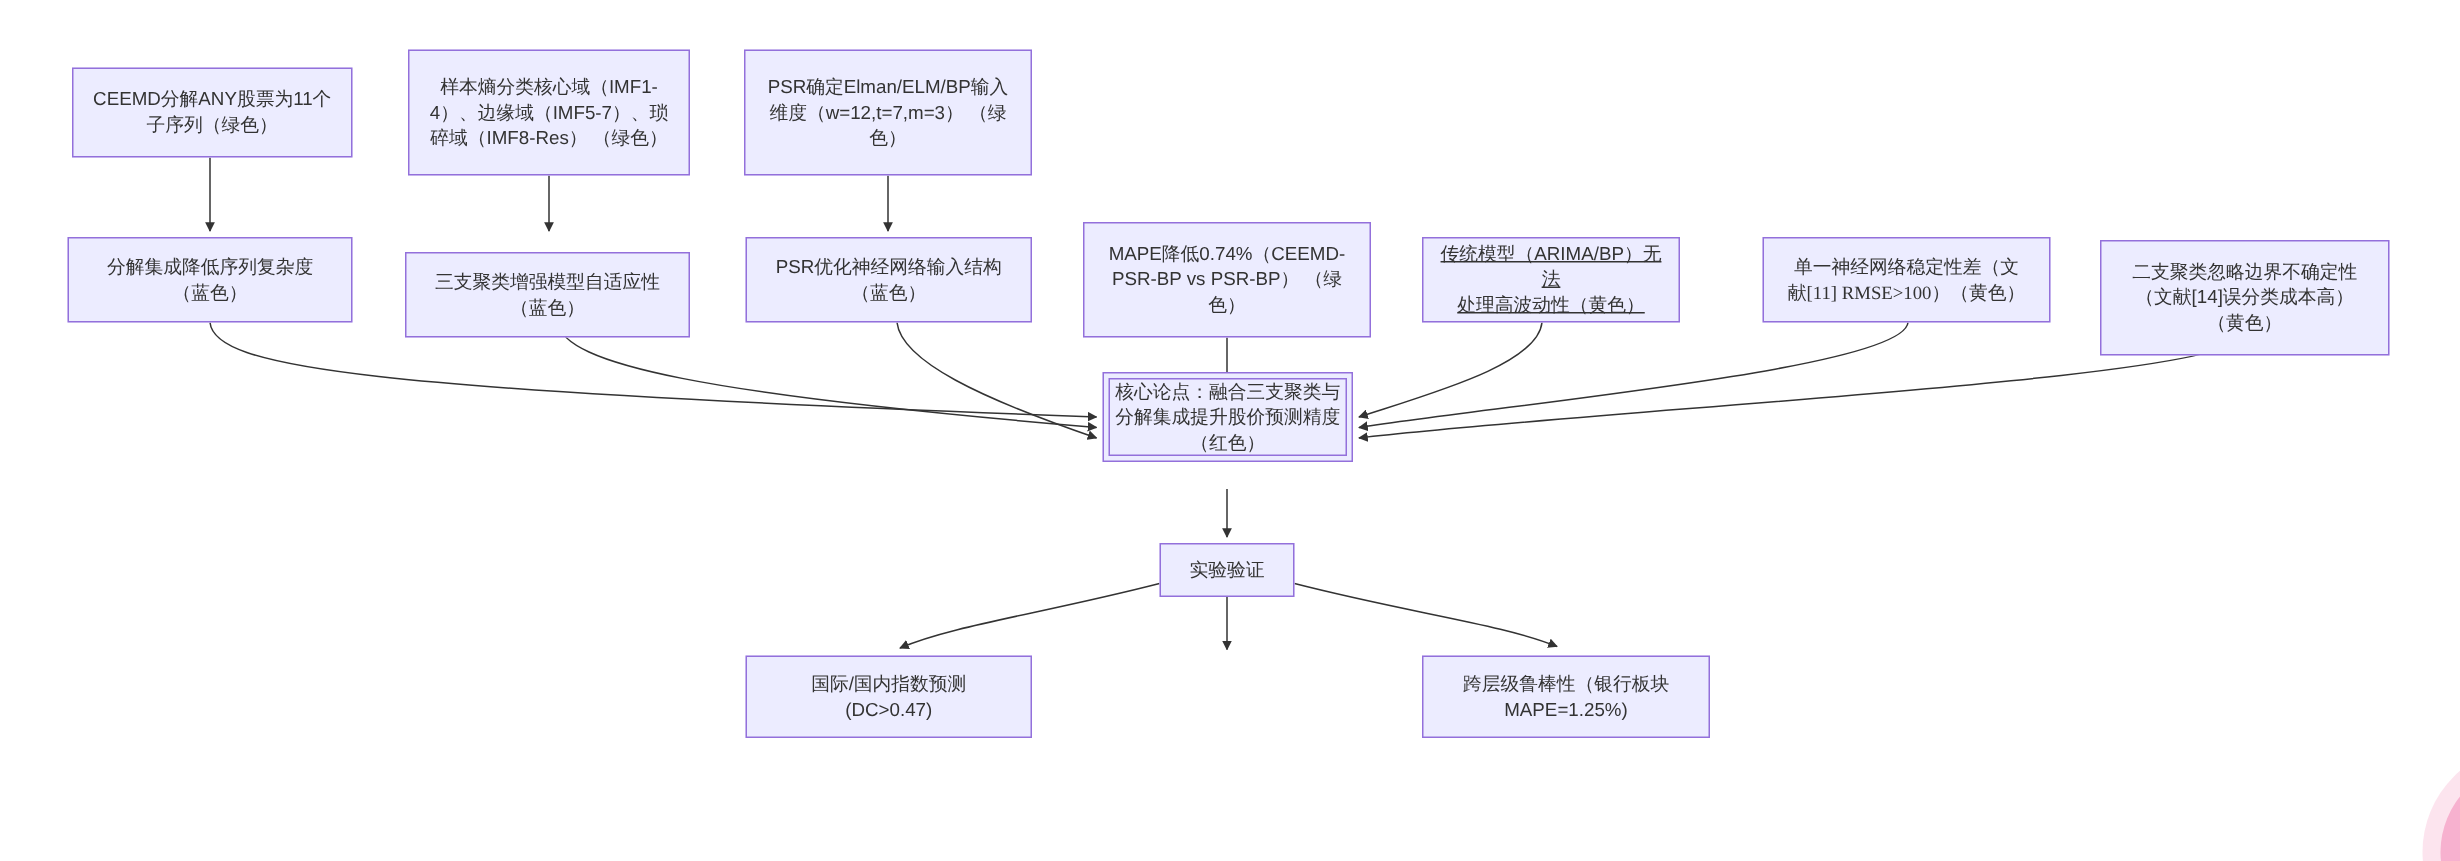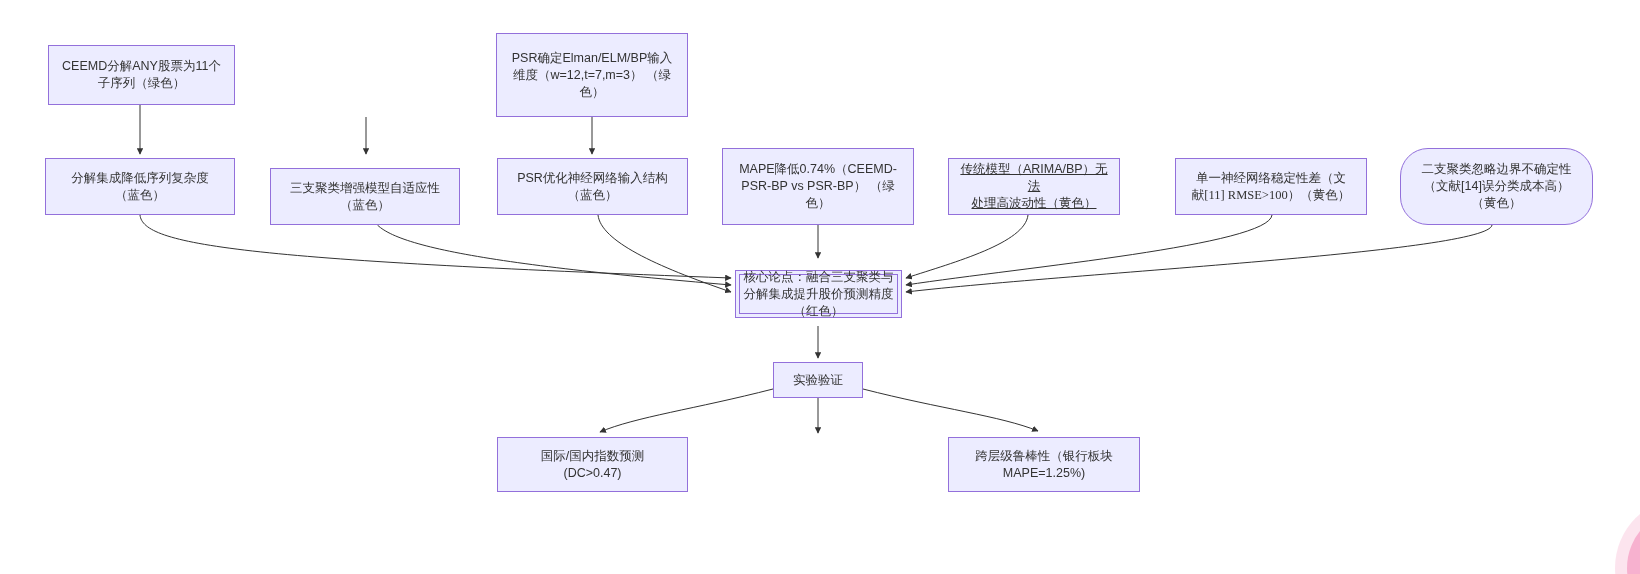--- a/index.html
+++ b/index.html
@@ -29,22 +29,22 @@
   
   .p-n1{left:8px;top:45px;width:187px;height:60px;}
   .p-n2{left:232px;top:33px;width:188px;height:84px;}
   .p-n3{left:456px;top:33px;width:192px;height:84px;text-align:center;}
   .p-n4{left:5px;top:158px;width:190px;height:57px;}
   .p-n5{left:230px;top:168px;width:190px;height:57px;}
   .p-n6{left:457px;top:158px;width:191px;height:57px;}
   .p-n7{left:682px;top:148px;width:192px;height:77px;}
   .p-n8{left:908px;top:158px;width:172px;height:57px;text-decoration:underline;}
   .p-n9{left:1135px;top:158px;width:192px;height:57px;font-family:Liberation Serif, serif;}
-  .p-n10{left:1360px;top:148px;width:193px;height:77px;border-radius:28px;}
-  .p-center{left:695px;top:270px;width:167px;height:48px;}
+  .p-n10{left:1360px;top:160px;width:193px;height:77px;}
+  .p-center{left:695px;top:248px;width:167px;height:60px;}
   .p-exp{left:733px;top:362px;width:90px;height:36px;}
   .p-b1{left:457px;top:437px;width:191px;height:55px;}
   .p-b2{left:682px;top:437px;width:192px;height:55px;}
   .p-b3{left:908px;top:437px;width:192px;height:55px;align-items:center;}
   
   .translate-badge{
     position:absolute;left:1587px;top:509px;
     width:118px;height:118px;border-radius:50%;
     background:#f7b1cf;
     box-shadow:0 0 0 12px rgba(247,177,207,0.35);
@@ -81,20 +81,25 @@
       <path d="M778,326 L778,358" marker-end="url(#arrow)"></path>
       <path d="M733,389 C655,409 595,417 560,432" marker-end="url(#arrow)"></path>
       <path d="M778,398 L778,433" marker-end="url(#arrow)"></path>
       <path d="M823,389 C901,409 961,416 998,431" marker-end="url(#arrow)"></path>
     </g>
   </svg>
 
   <div class="node p-n1">
     <span class="node-label">CEEMD分解ANY股票为11个
 子序列（绿色）</span>
+  </div>
+  <div class="node p-n2">
+    <span class="node-label">样本熵分类核心域（IMF1-
+4）、边缘域（IMF5-7）、琐
+碎域（IMF8-Res） （绿色）</span>
   </div>
   <div class="node p-n3">
     <span class="node-label">PSR确定Elman/ELM/BP输入
 维度（w=12,t=7,m=3） （绿
 色）</span>
   </div>
   <div class="node p-n4">
     <span class="node-label">分解集成降低序列复杂度
 （蓝色）</span>
   </div>

